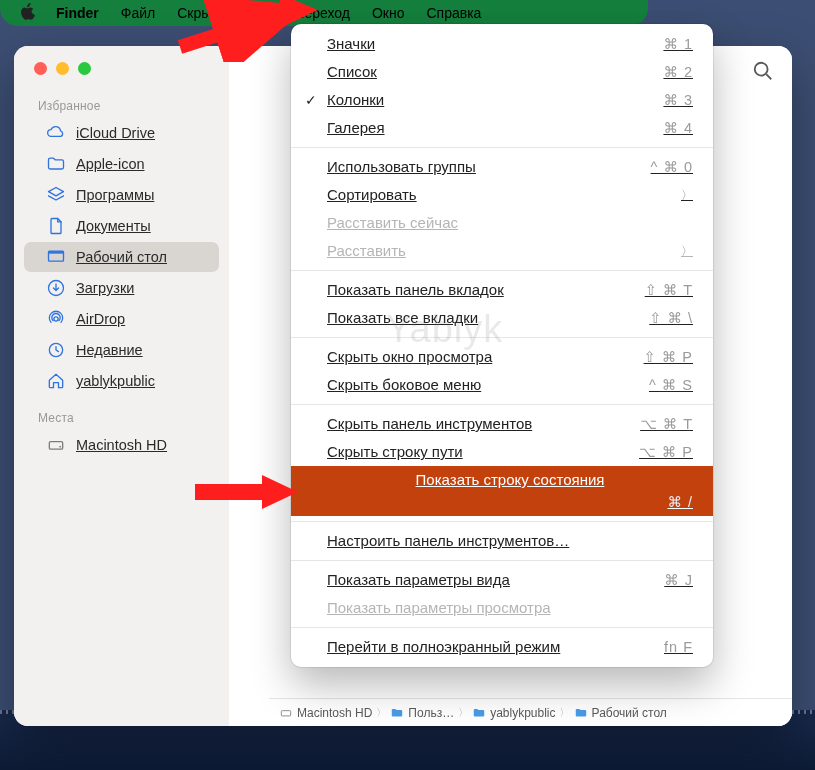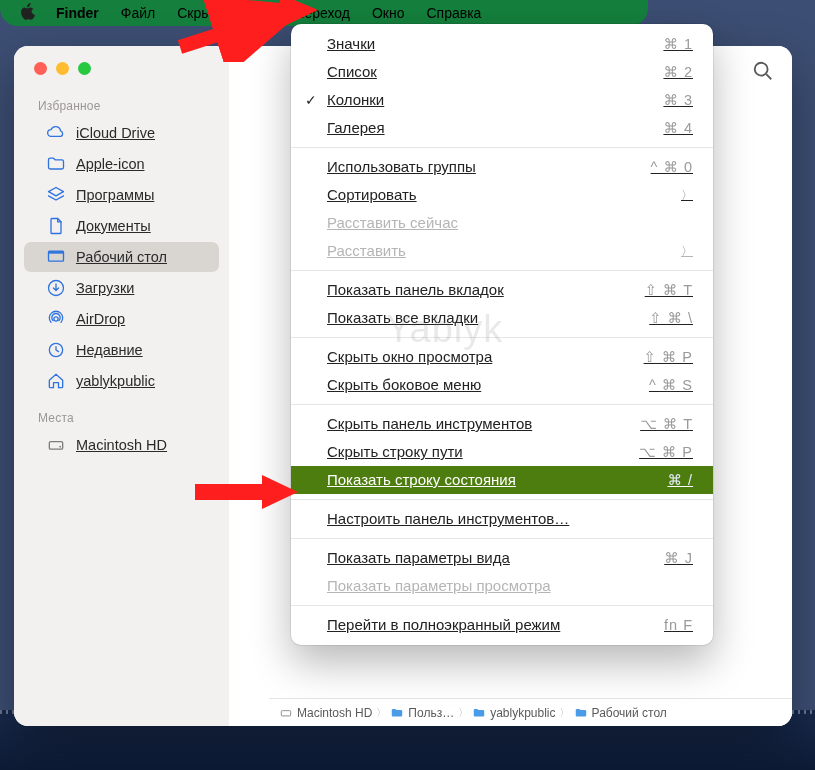--- a/index.html
+++ b/index.html
@@ -30,21 +30,21 @@
 .search-ic { position:absolute; right:18px; top:14px; width:22px; height:22px; color:#5a5a5a; }
 
 .pathbar { position:absolute; left:255px; right:0; bottom:0; height:28px; background:#fff; border-top:1px solid #e5e5e5; display:flex; align-items:center; padding:0 10px; font-size:12px; color:#5a5a5a; gap:4px; overflow:hidden; }
 .pathbar .pseg { display:flex; align-items:center; gap:4px; white-space:nowrap; }
 .pathbar .folder-ic{ width:14px;height:14px; color:#4a9be8; }
 .pathbar .chev{ color:#aaa; font-size:10px; }
 
 .dropdown { position:absolute; left:291px; top:24px; width:422px; background:#fff; border-radius:10px; box-shadow:0 0 0 1px rgba(0,0,0,.08), 0 18px 40px rgba(0,0,0,.28); padding:6px 0; z-index:50; }
 .mi { display:flex; align-items:center; padding:3px 20px 3px 36px; font-size:15px; color:#222; position:relative; line-height:22px;text-decoration:underline; }
 .mi.disabled { color:#b5b5b5; }
-.mi.highlight { background:#4d7c0f; color:#fff; }
+.mi.highlight { background:#c2410c; color:#fff;flex-direction:column; }
 .mi .check { position:absolute; left:14px; font-size:14px; }
 .mi .sc { margin-left:auto; color:#9a9a9a; font-size:14.5px; letter-spacing:1px; font-family:-apple-system,Arial; }
 .mi.highlight .sc { color:#e7efff; }
 .mi .sub { margin-left:auto; color:#8a8a8a; font-size:12px; }
 .msep { height:1px; background:#e6e6e6; margin:5px 0; }
 
 .arrow { position:absolute; z-index:80; }
 .arrow svg { display:block; }
 
 .watermark { position:absolute; left:370px; top:308px; font-size:38px; color:rgba(120,120,120,.16); font-weight:500; letter-spacing:1px; pointer-events:none; z-index:60;margin-left:16px;}

